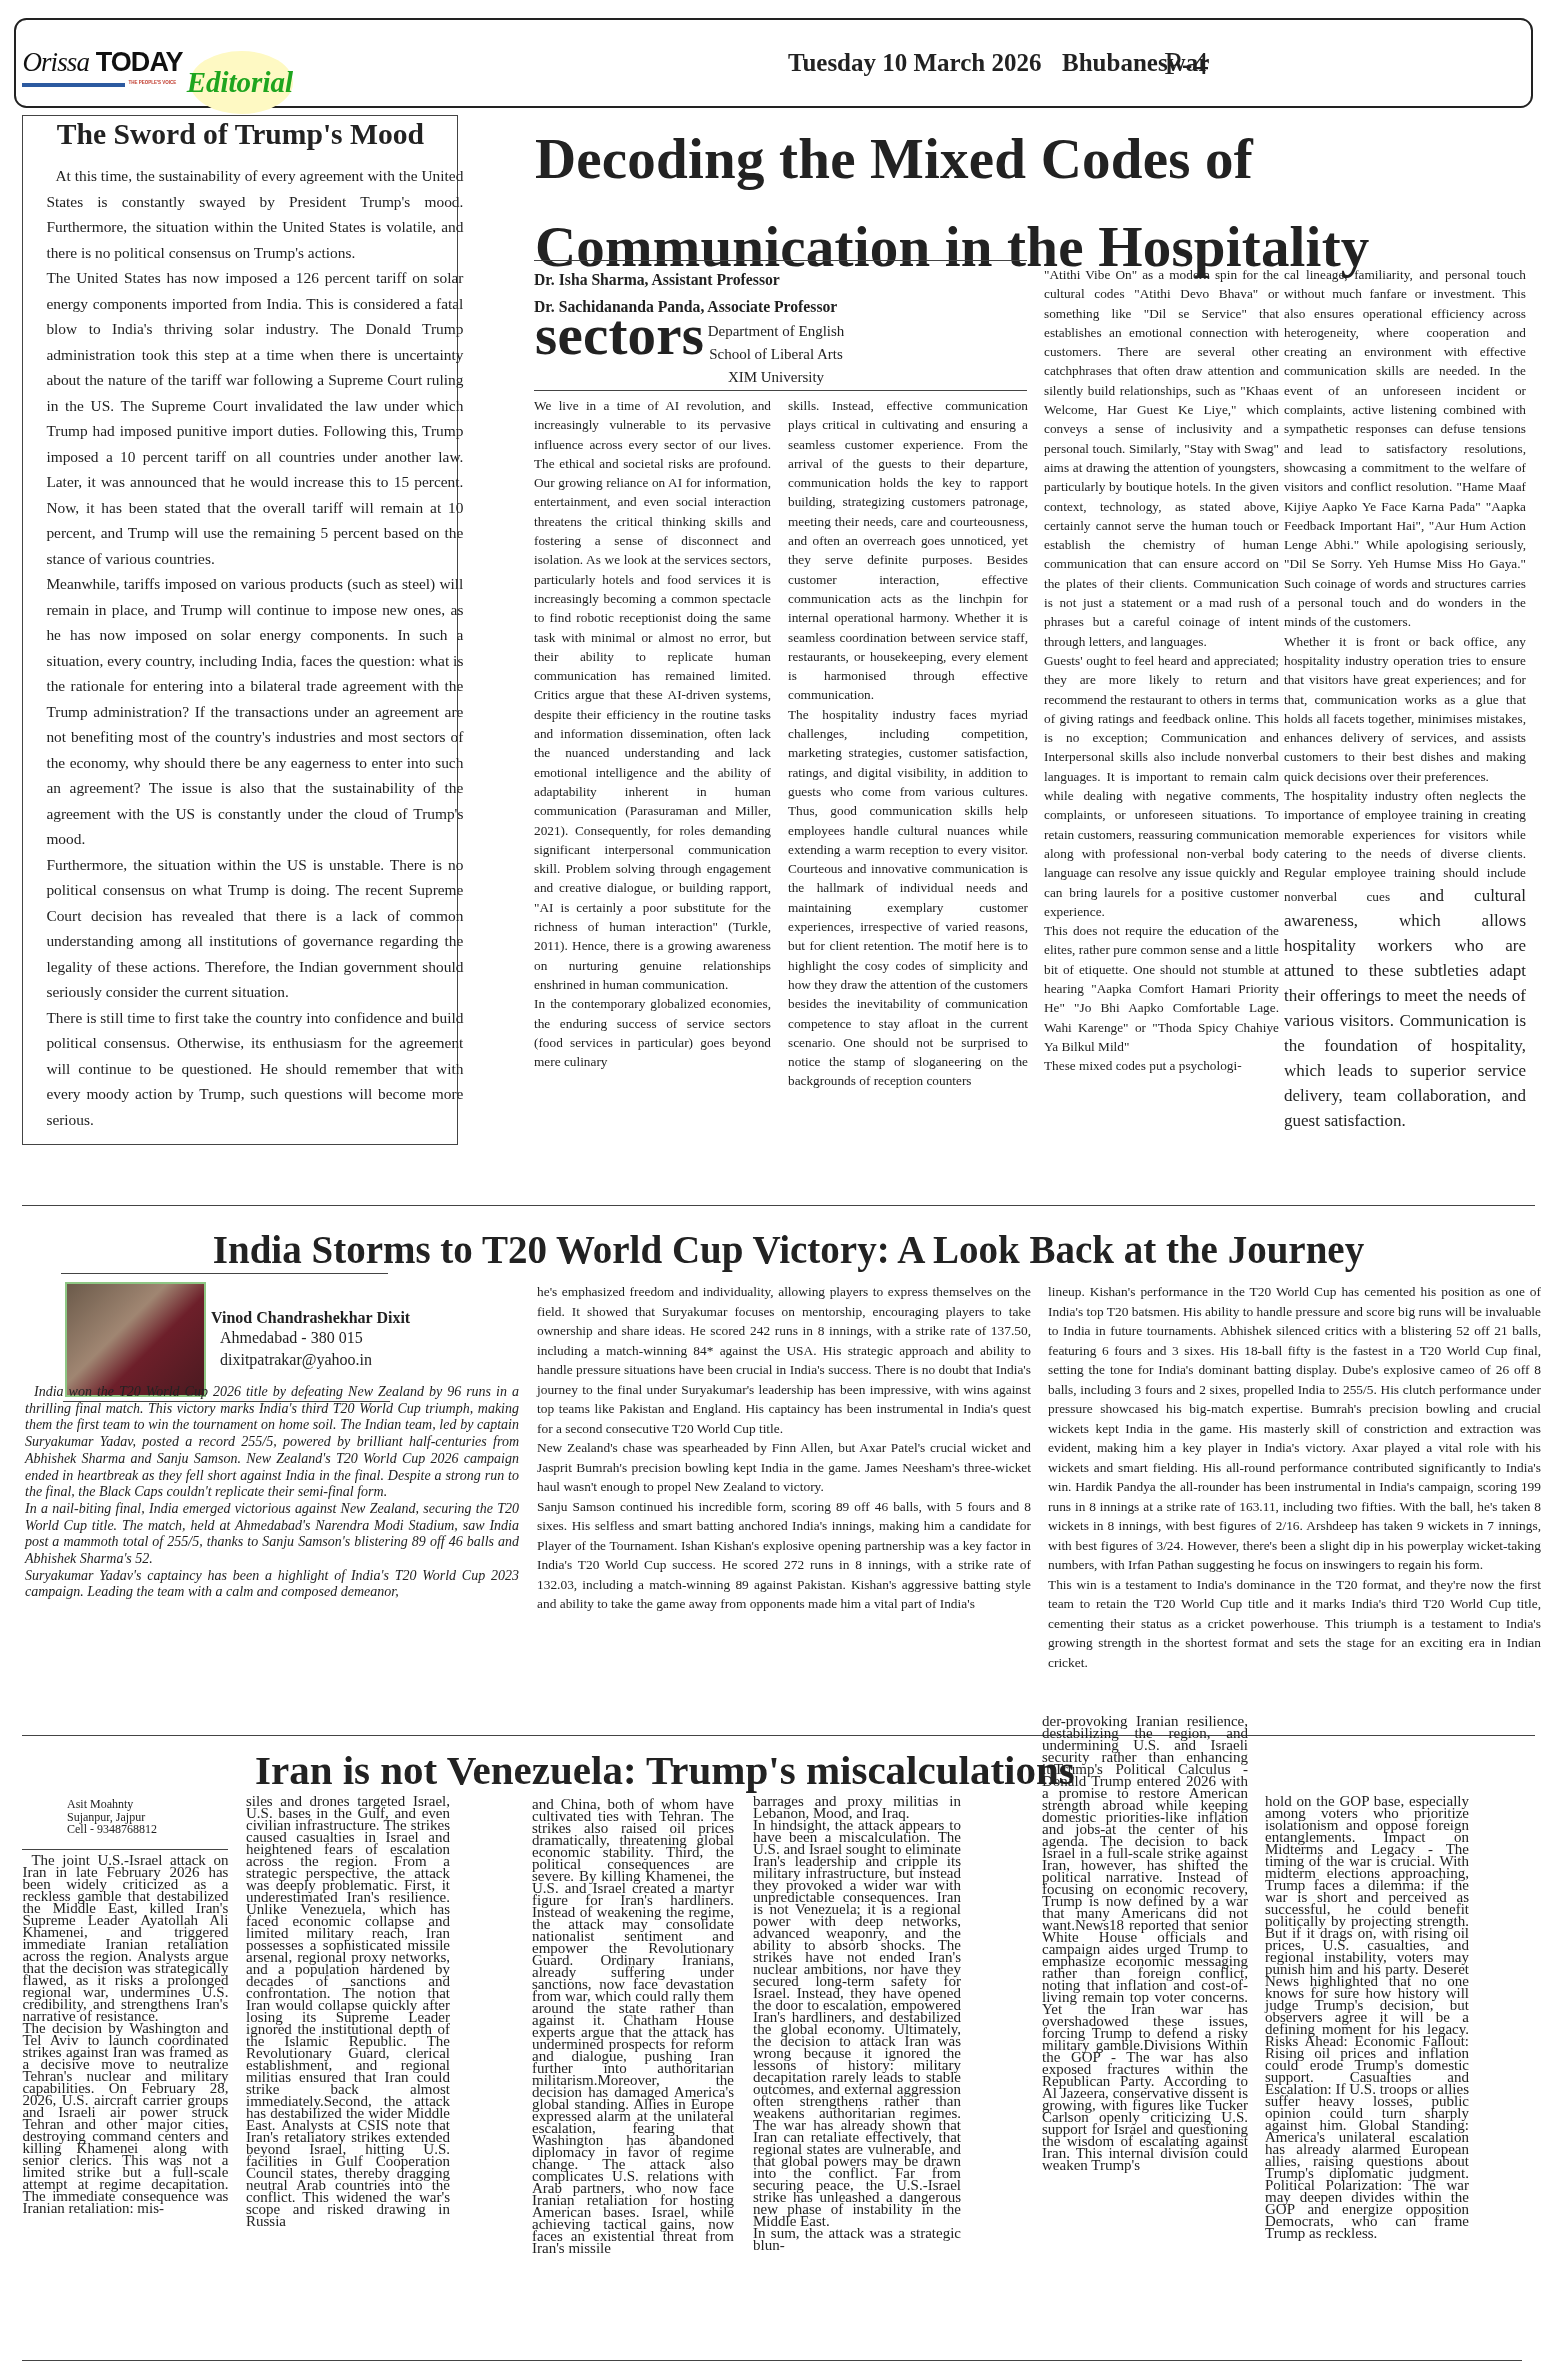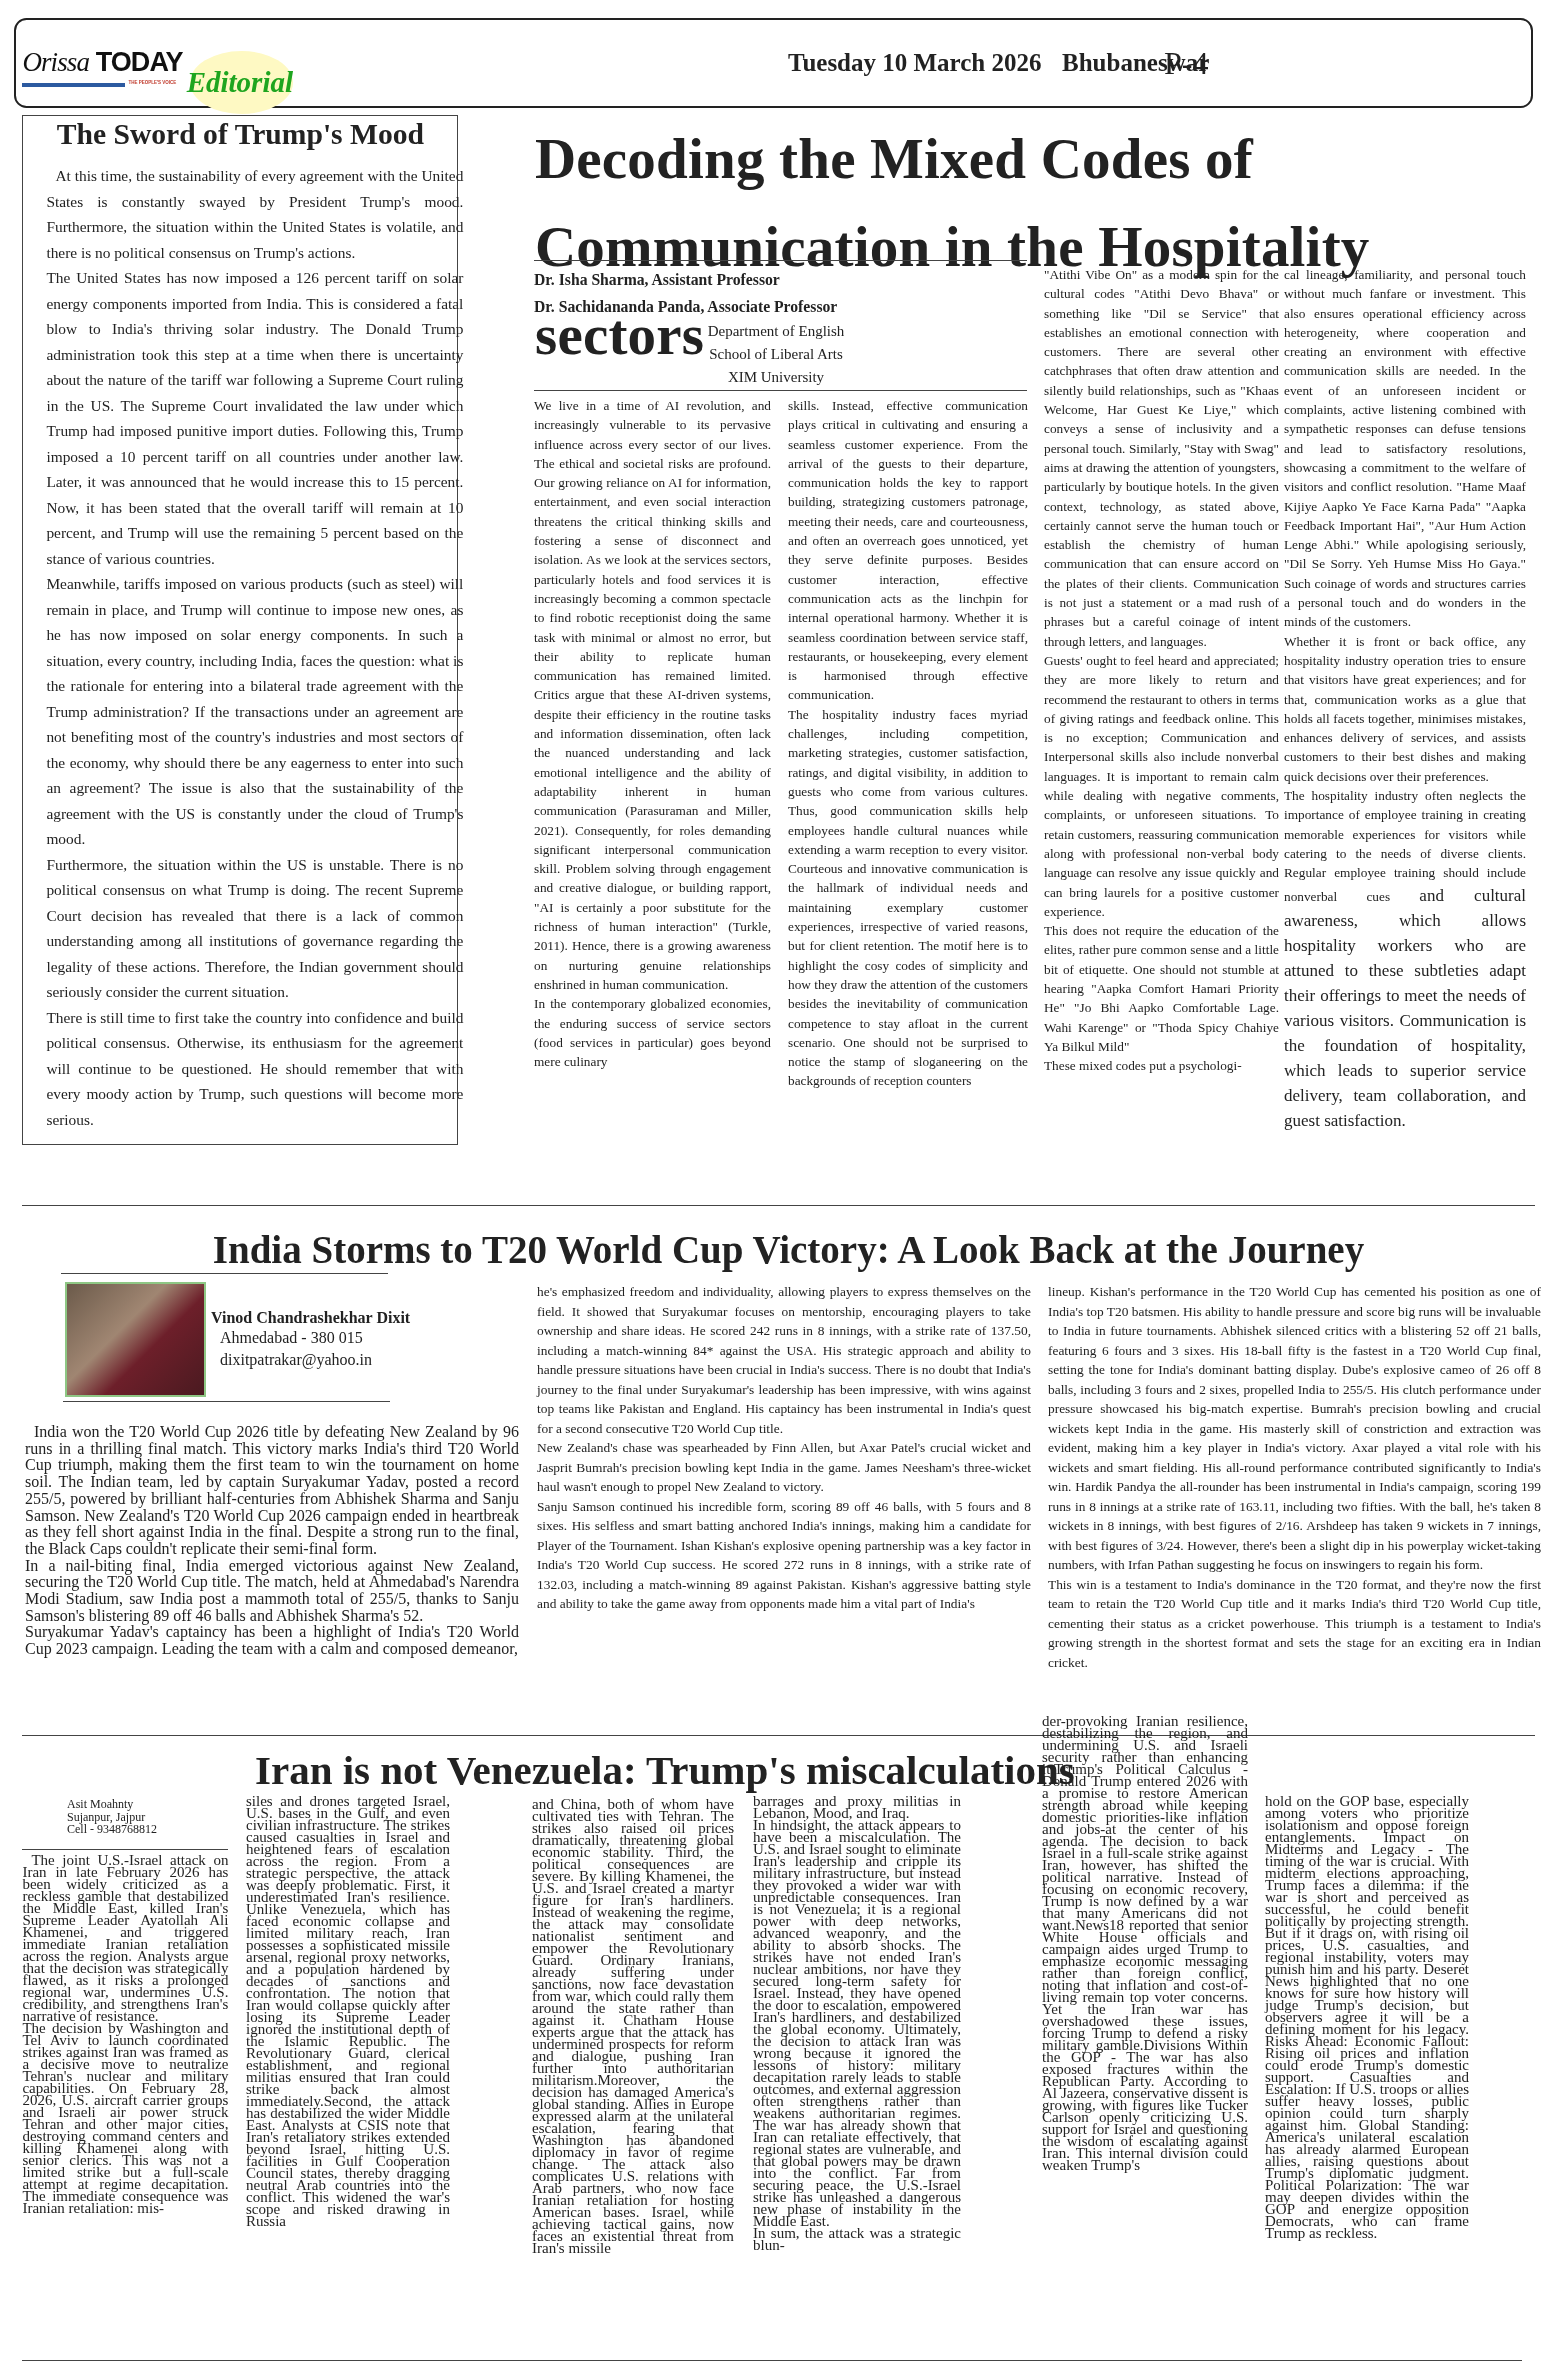--- a/index.html
+++ b/index.html
@@ -106,21 +106,21 @@
 <div class="abs t20-title">India Storms to T20 World Cup Victory: A Look Back at the Journey</div>
 <div class="abs rule" style="left:61px;top:1273px;width:327px;"></div>
 <div class="abs photo"></div>
 <div class="abs byline">
   <div class="nm">Vinod Chandrashekhar Dixit</div>
   <div class="ln">Ahmedabad - 380 015</div>
   <div class="ln">dixitpatrakar@yahoo.in</div>
 </div>
 <div class="abs rule" style="left:63px;top:1401px;width:327px;"></div>
 
-<div class="abs col" style="left:25px;top:1424px;width:494px;font-size:16px;line-height:16.7px;">
+<div class="abs col" style="left:25px;top:1384px;width:494px;font-size:14px;line-height:16.7px;font-style:italic;">
   <p class="indent">India won the T20 World Cup 2026 title by defeating New Zealand by 96 runs in a thrilling final match. This victory marks India's third T20 World Cup triumph, making them the first team to win the tournament on home soil. The Indian team, led by captain Suryakumar Yadav, posted a record 255/5, powered by brilliant half-centuries from Abhishek Sharma and Sanju Samson. New Zealand's T20 World Cup 2026 campaign ended in heartbreak as they fell short against India in the final. Despite a strong run to the final, the Black Caps couldn't replicate their semi-final form.</p>
   <p>In a nail-biting final, India emerged victorious against New Zealand, securing the T20 World Cup title. The match, held at Ahmedabad's Narendra Modi Stadium, saw India post a mammoth total of 255/5, thanks to Sanju Samson's blistering 89 off 46 balls and Abhishek Sharma's 52.</p>
   <p>Suryakumar Yadav's captaincy has been a highlight of India's T20 World Cup 2023 campaign. Leading the team with a calm and composed demeanor,</p>
 </div>
 <div class="abs col" style="left:537px;top:1282px;width:494px;font-size:13.4px;line-height:19.5px;">
   <p>he's emphasized freedom and individuality, allowing players to express themselves on the field. It showed that Suryakumar focuses on mentorship, encouraging players to take ownership and share ideas. He scored 242 runs in 8 innings, with a strike rate of 137.50, including a match-winning 84* against the USA. His strategic approach and ability to handle pressure situations have been crucial in India's success. There is no doubt that India's journey to the final under Suryakumar's leadership has been impressive, with wins against top teams like Pakistan and England. His captaincy has been instrumental in India's quest for a second consecutive T20 World Cup title.</p>
   <p>New Zealand's chase was spearheaded by Finn Allen, but Axar Patel's crucial wicket and Jasprit Bumrah's precision bowling kept India in the game. James Neesham's three-wicket haul wasn't enough to propel New Zealand to victory.</p>
   <p>Sanju Samson continued his incredible form, scoring 89 off 46 balls, with 5 fours and 8 sixes. His selfless and smart batting anchored India's innings, making him a candidate for Player of the Tournament. Ishan Kishan's explosive opening partnership was a key factor in India's T20 World Cup success. He scored 272 runs in 8 innings, with a strike rate of 132.03, including a match-winning 89 against Pakistan. Kishan's aggressive batting style and ability to take the game away from opponents made him a vital part of India's</p>
 </div>
 <div class="abs col" style="left:1048px;top:1282px;width:493px;font-size:13.4px;line-height:19.5px;">

